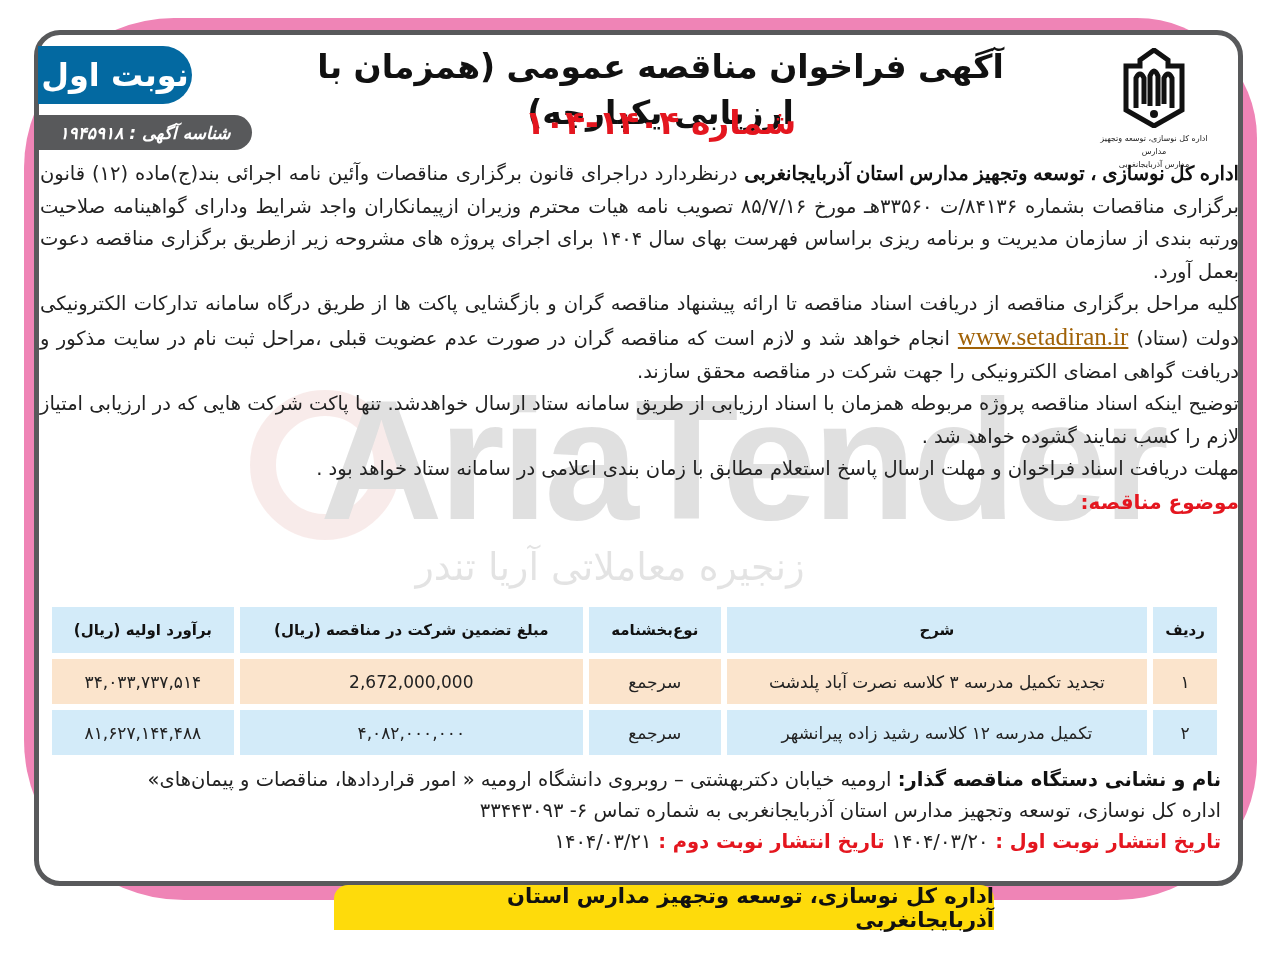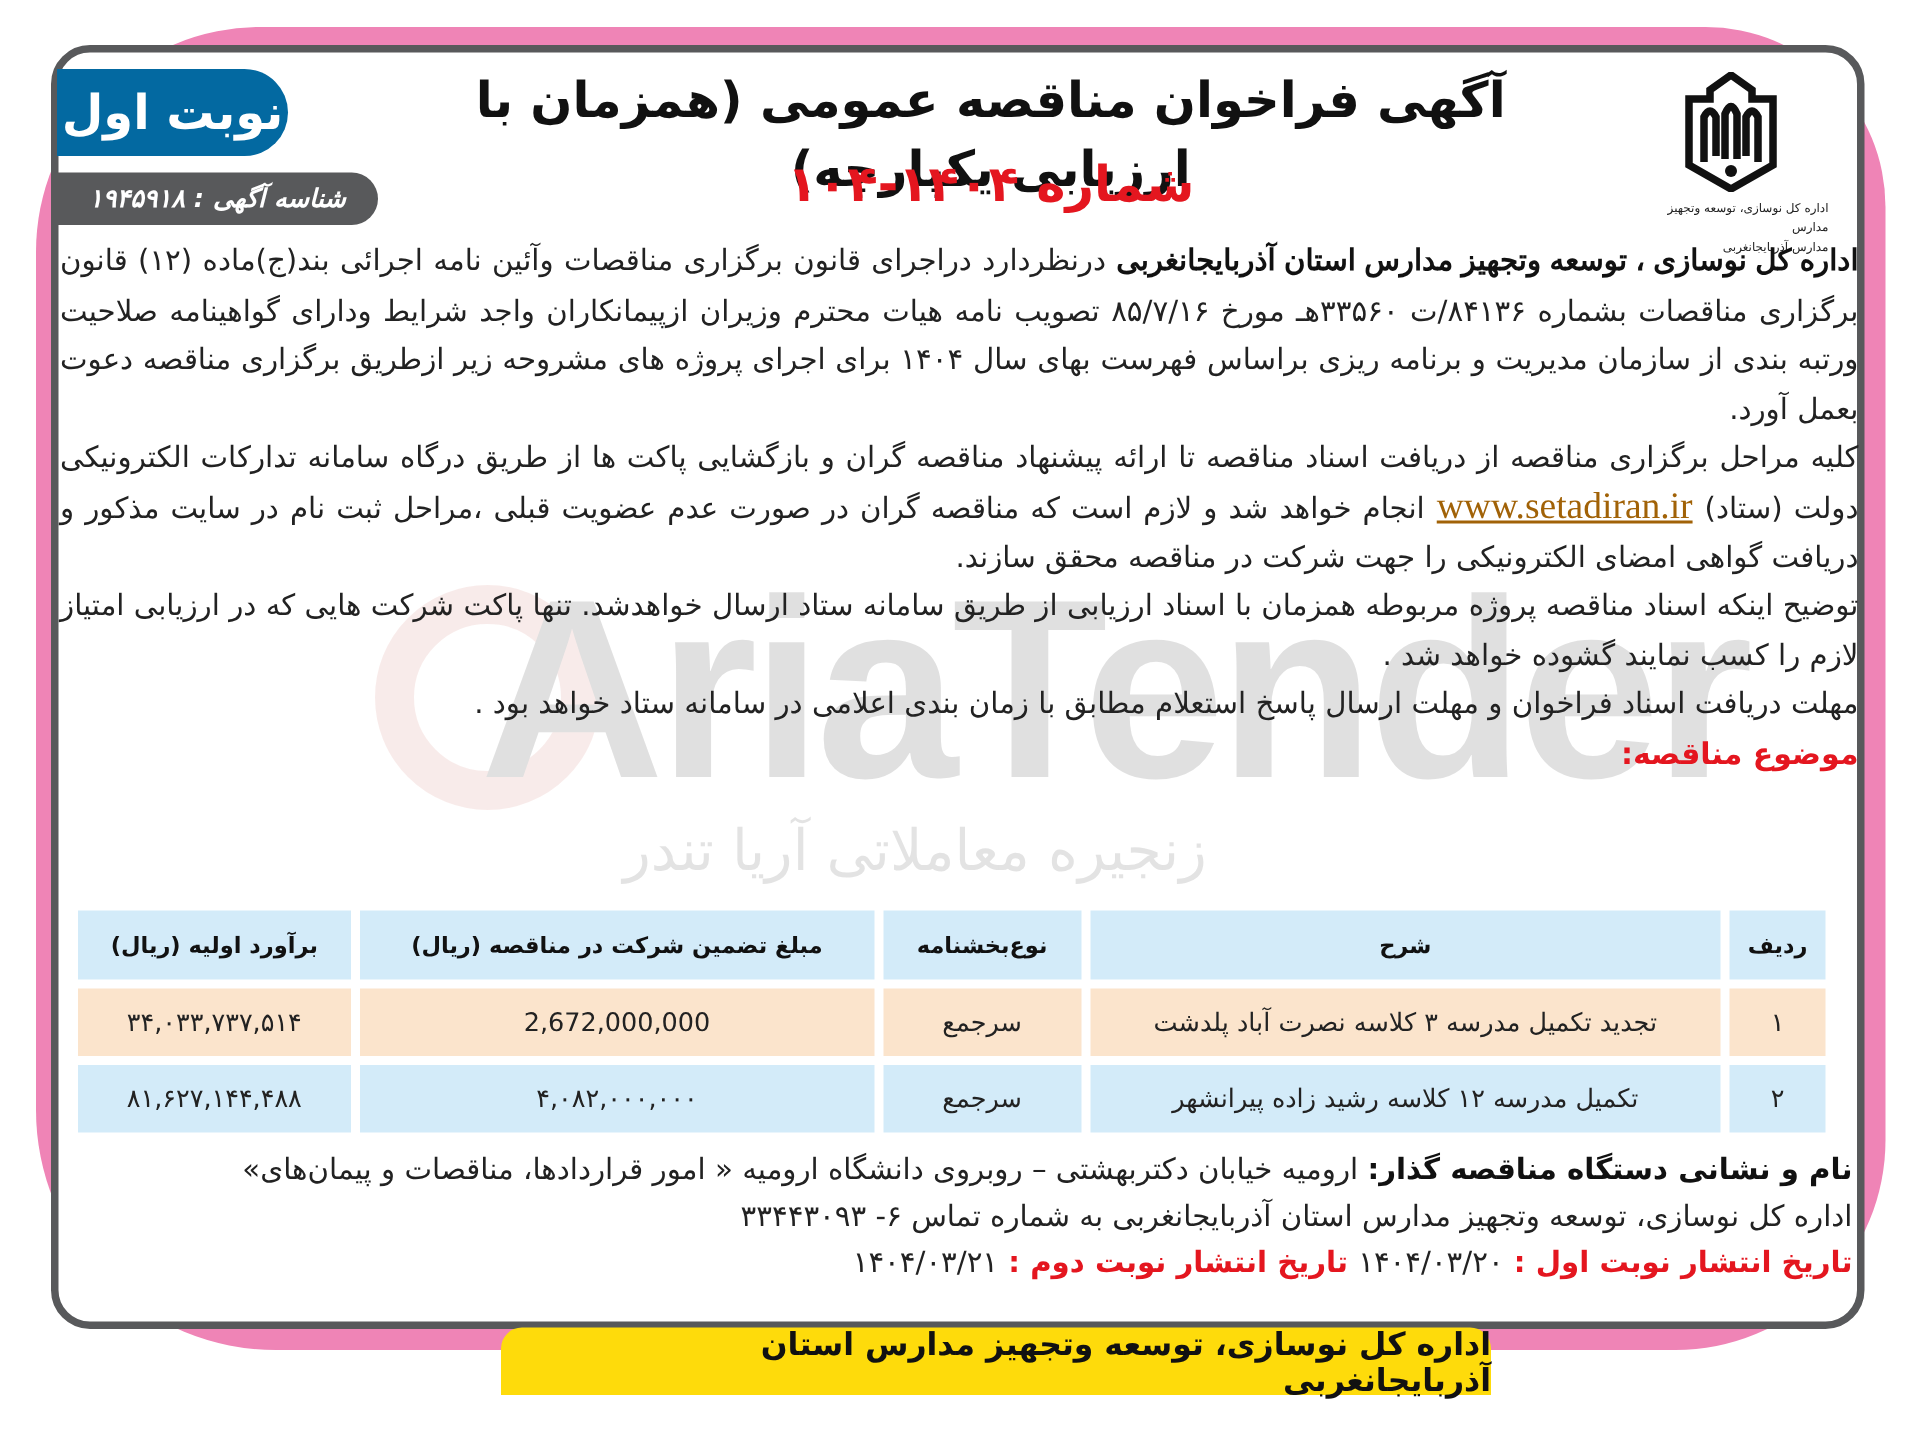--- a/index.html
+++ b/index.html
@@ -26,21 +26,21 @@
     .watermark .wm-ring {
       position: absolute; left: 0; top: 30px; width: 150px; height: 150px; border: 26px solid #c0392b;
       border-radius: 50%; box-sizing: border-box; opacity: 0.6;
     }
     .watermark .wm-sub {
       position: absolute; left: 40px; top: 185px; direction: rtl; font-size: 38px; color: #555; width: 640px; text-align: center;
       letter-spacing: 6px;
     }
     
     .logo-area {
-      position: absolute; right: 62px; top: 48px; width: 130px; 
+      position: absolute; right: 62px; top: 48px; width: 130px; text-align: center;
     }
     .logo-area svg { display: block; margin: 0 auto; }
     .logo-caption { font-size: 8px; line-height: 13px; color: #222; margin-top: 4px; }
     .title {
       position: absolute; right: 230px; left: 270px; top: 44px; text-align: center;
       font-size: 33px; font-weight: bold; color: #111; line-height: 46px;
     }
     .number {
       position: absolute; right: 230px; left: 270px; top: 100px; text-align: center;
       font-size: 33px; font-weight: bold; color: #e4161f; line-height: 46px;
@@ -69,21 +69,21 @@
       border-collapse: separate; border-spacing: 6px 6px; direction: rtl;
       font-size: 17px;
     }
     .tender-table th {
       background: #d3ebf9; font-weight: bold; height: 44px; color: #111; font-size: 15px;
     }
     .tender-table td { height: 43px; text-align: center; color: #222; }
     .tender-table tr.row-1 td { background: #fbe4cc; }
     .tender-table tr.row-2 td { background: #d3ebf9; }
     .footer-text {
-      position: absolute; right: 46px; left: 40px; top: 764px; font-size: 19.5px; line-height: 31px; color: #222; padding-left: 40px;
+      position: absolute; right: 60px; left: 40px; top: 764px; font-size: 19.5px; line-height: 31px; color: #222; padding-left: 40px;
     }
     .footer-text p { margin: 0; }
     .footer-text .bold { font-weight: bold; color: #111; }
     .footer-text .red { color: #e4161f; font-weight: bold; }
     .yellow-banner {
       position: absolute; left: 334px; top: 885px; width: 612px; height: 45px;
       background: #fedb0b; border-radius: 14px 14px 0 0; font-size: 21px; font-weight: bold;
       display: flex; align-items: center; justify-content: center; color: #111; padding-left: 48px;
     }
   </style>

